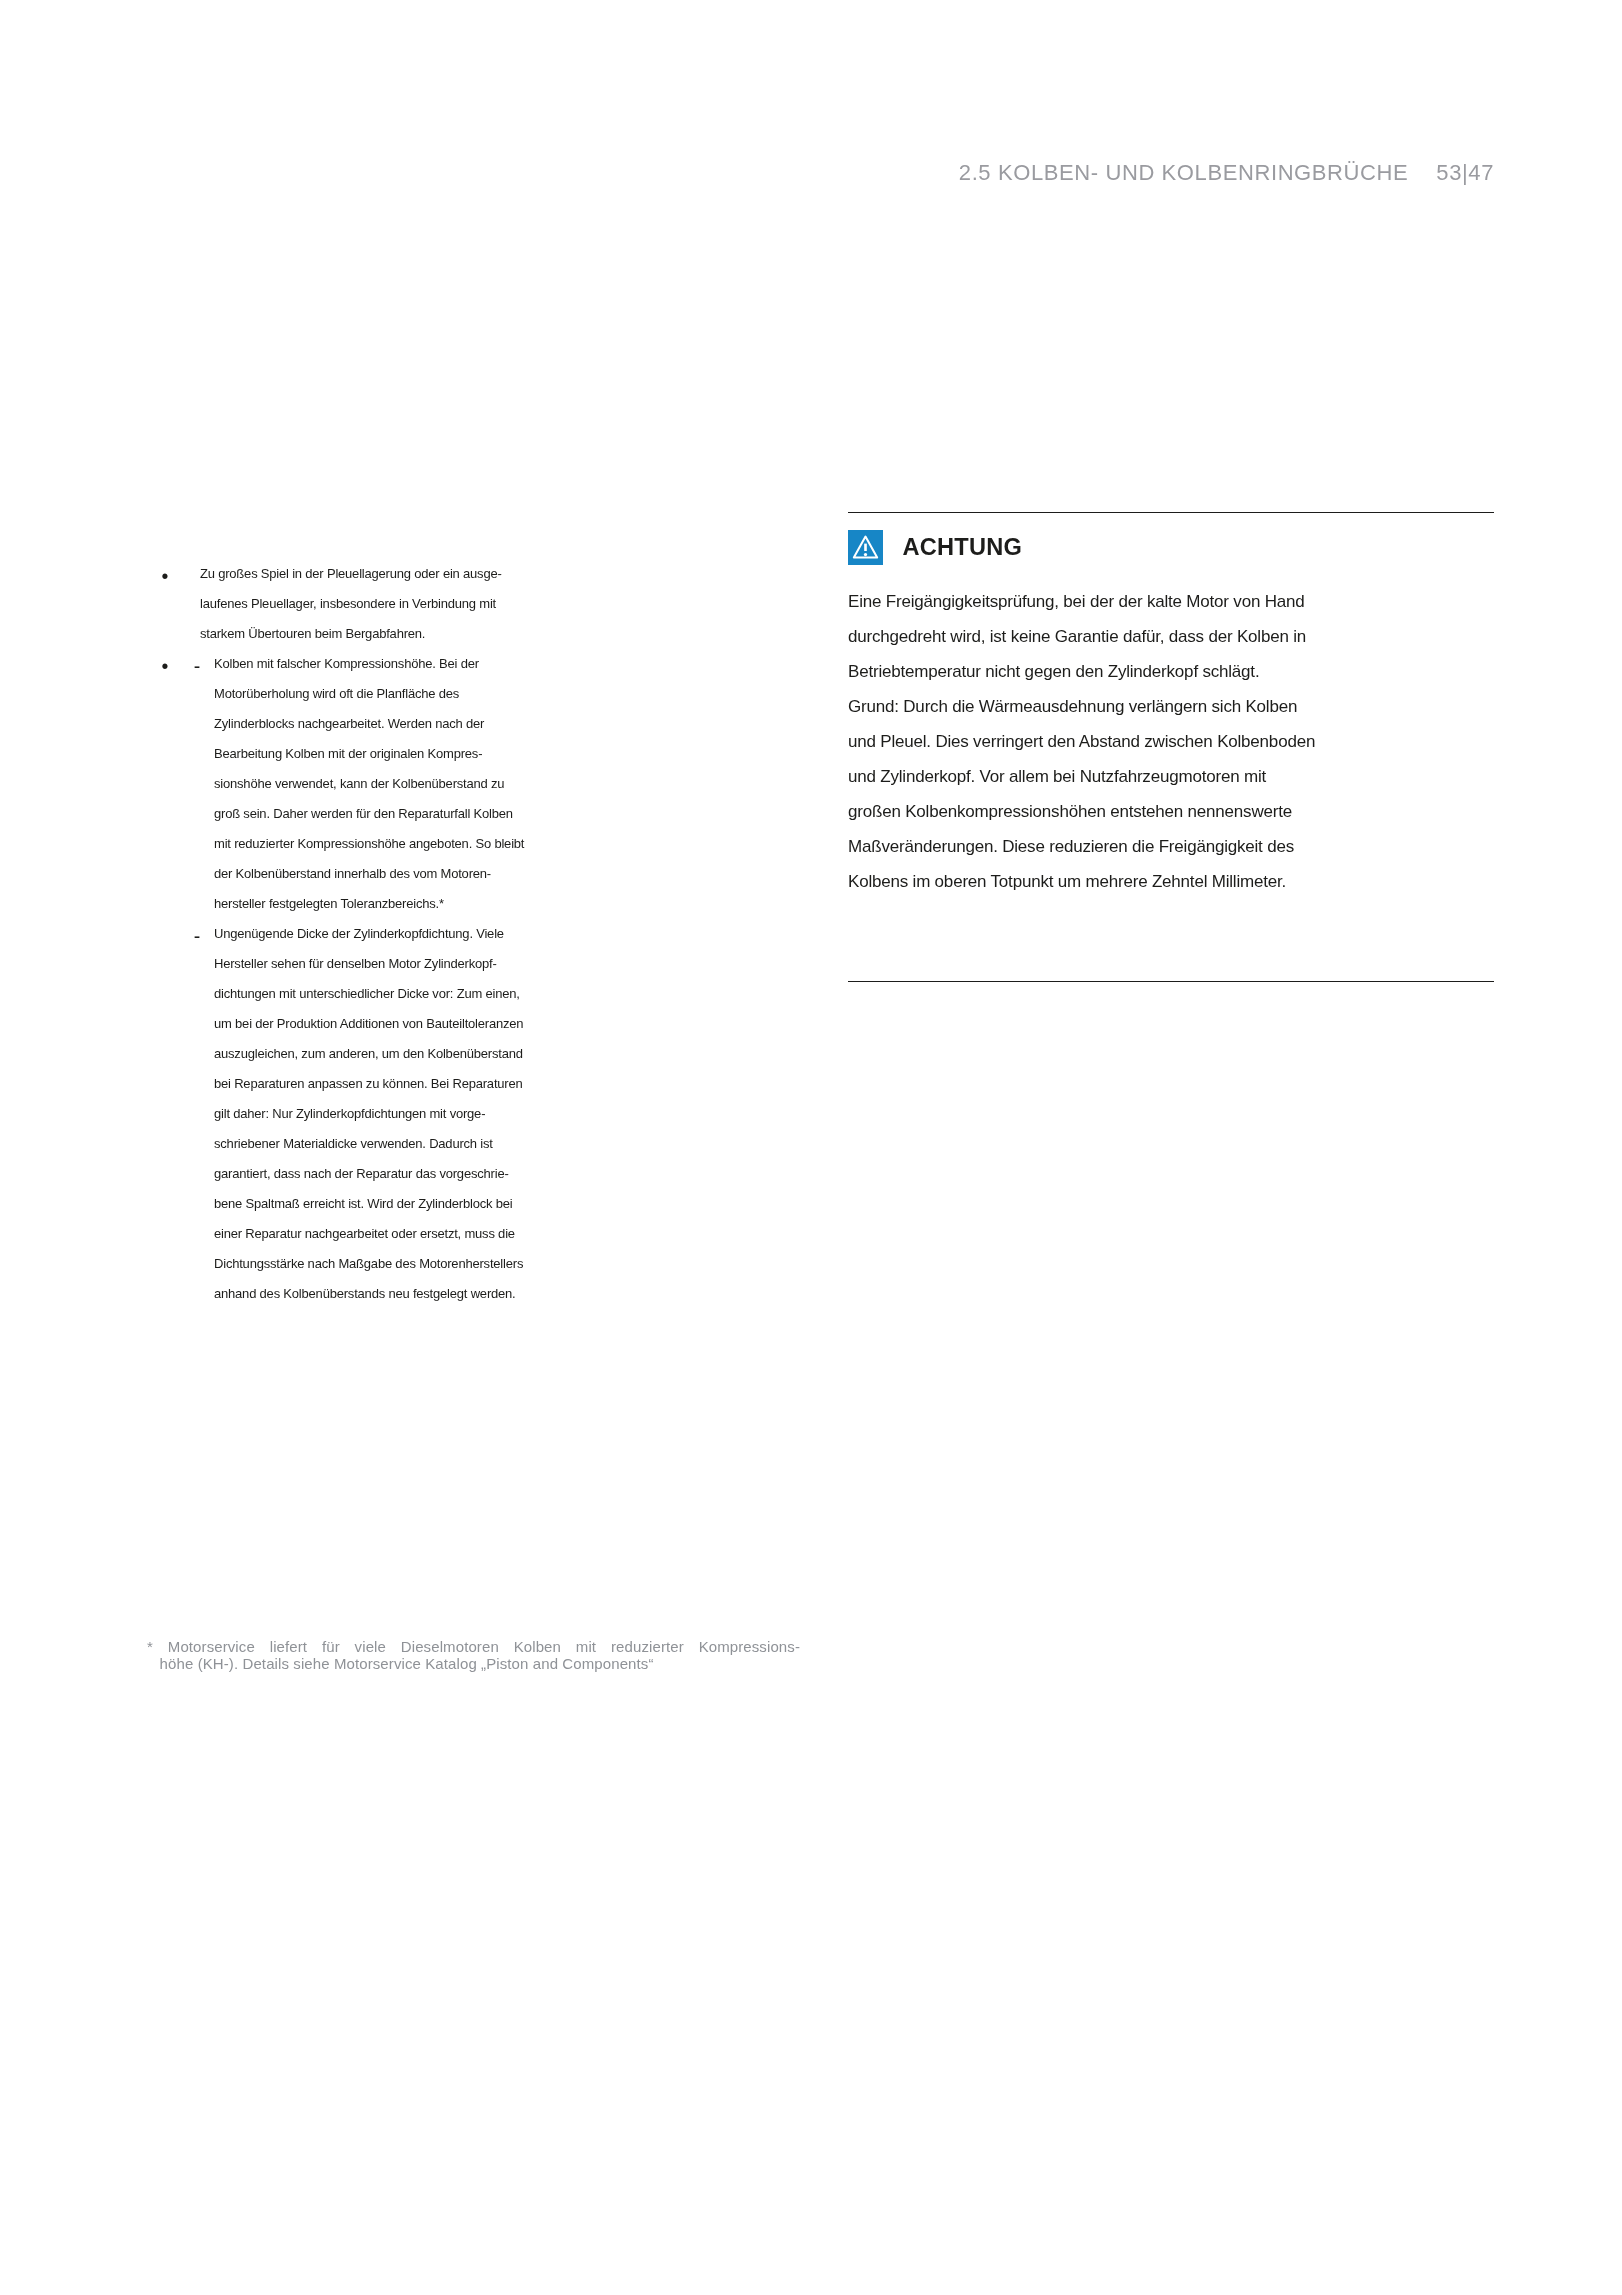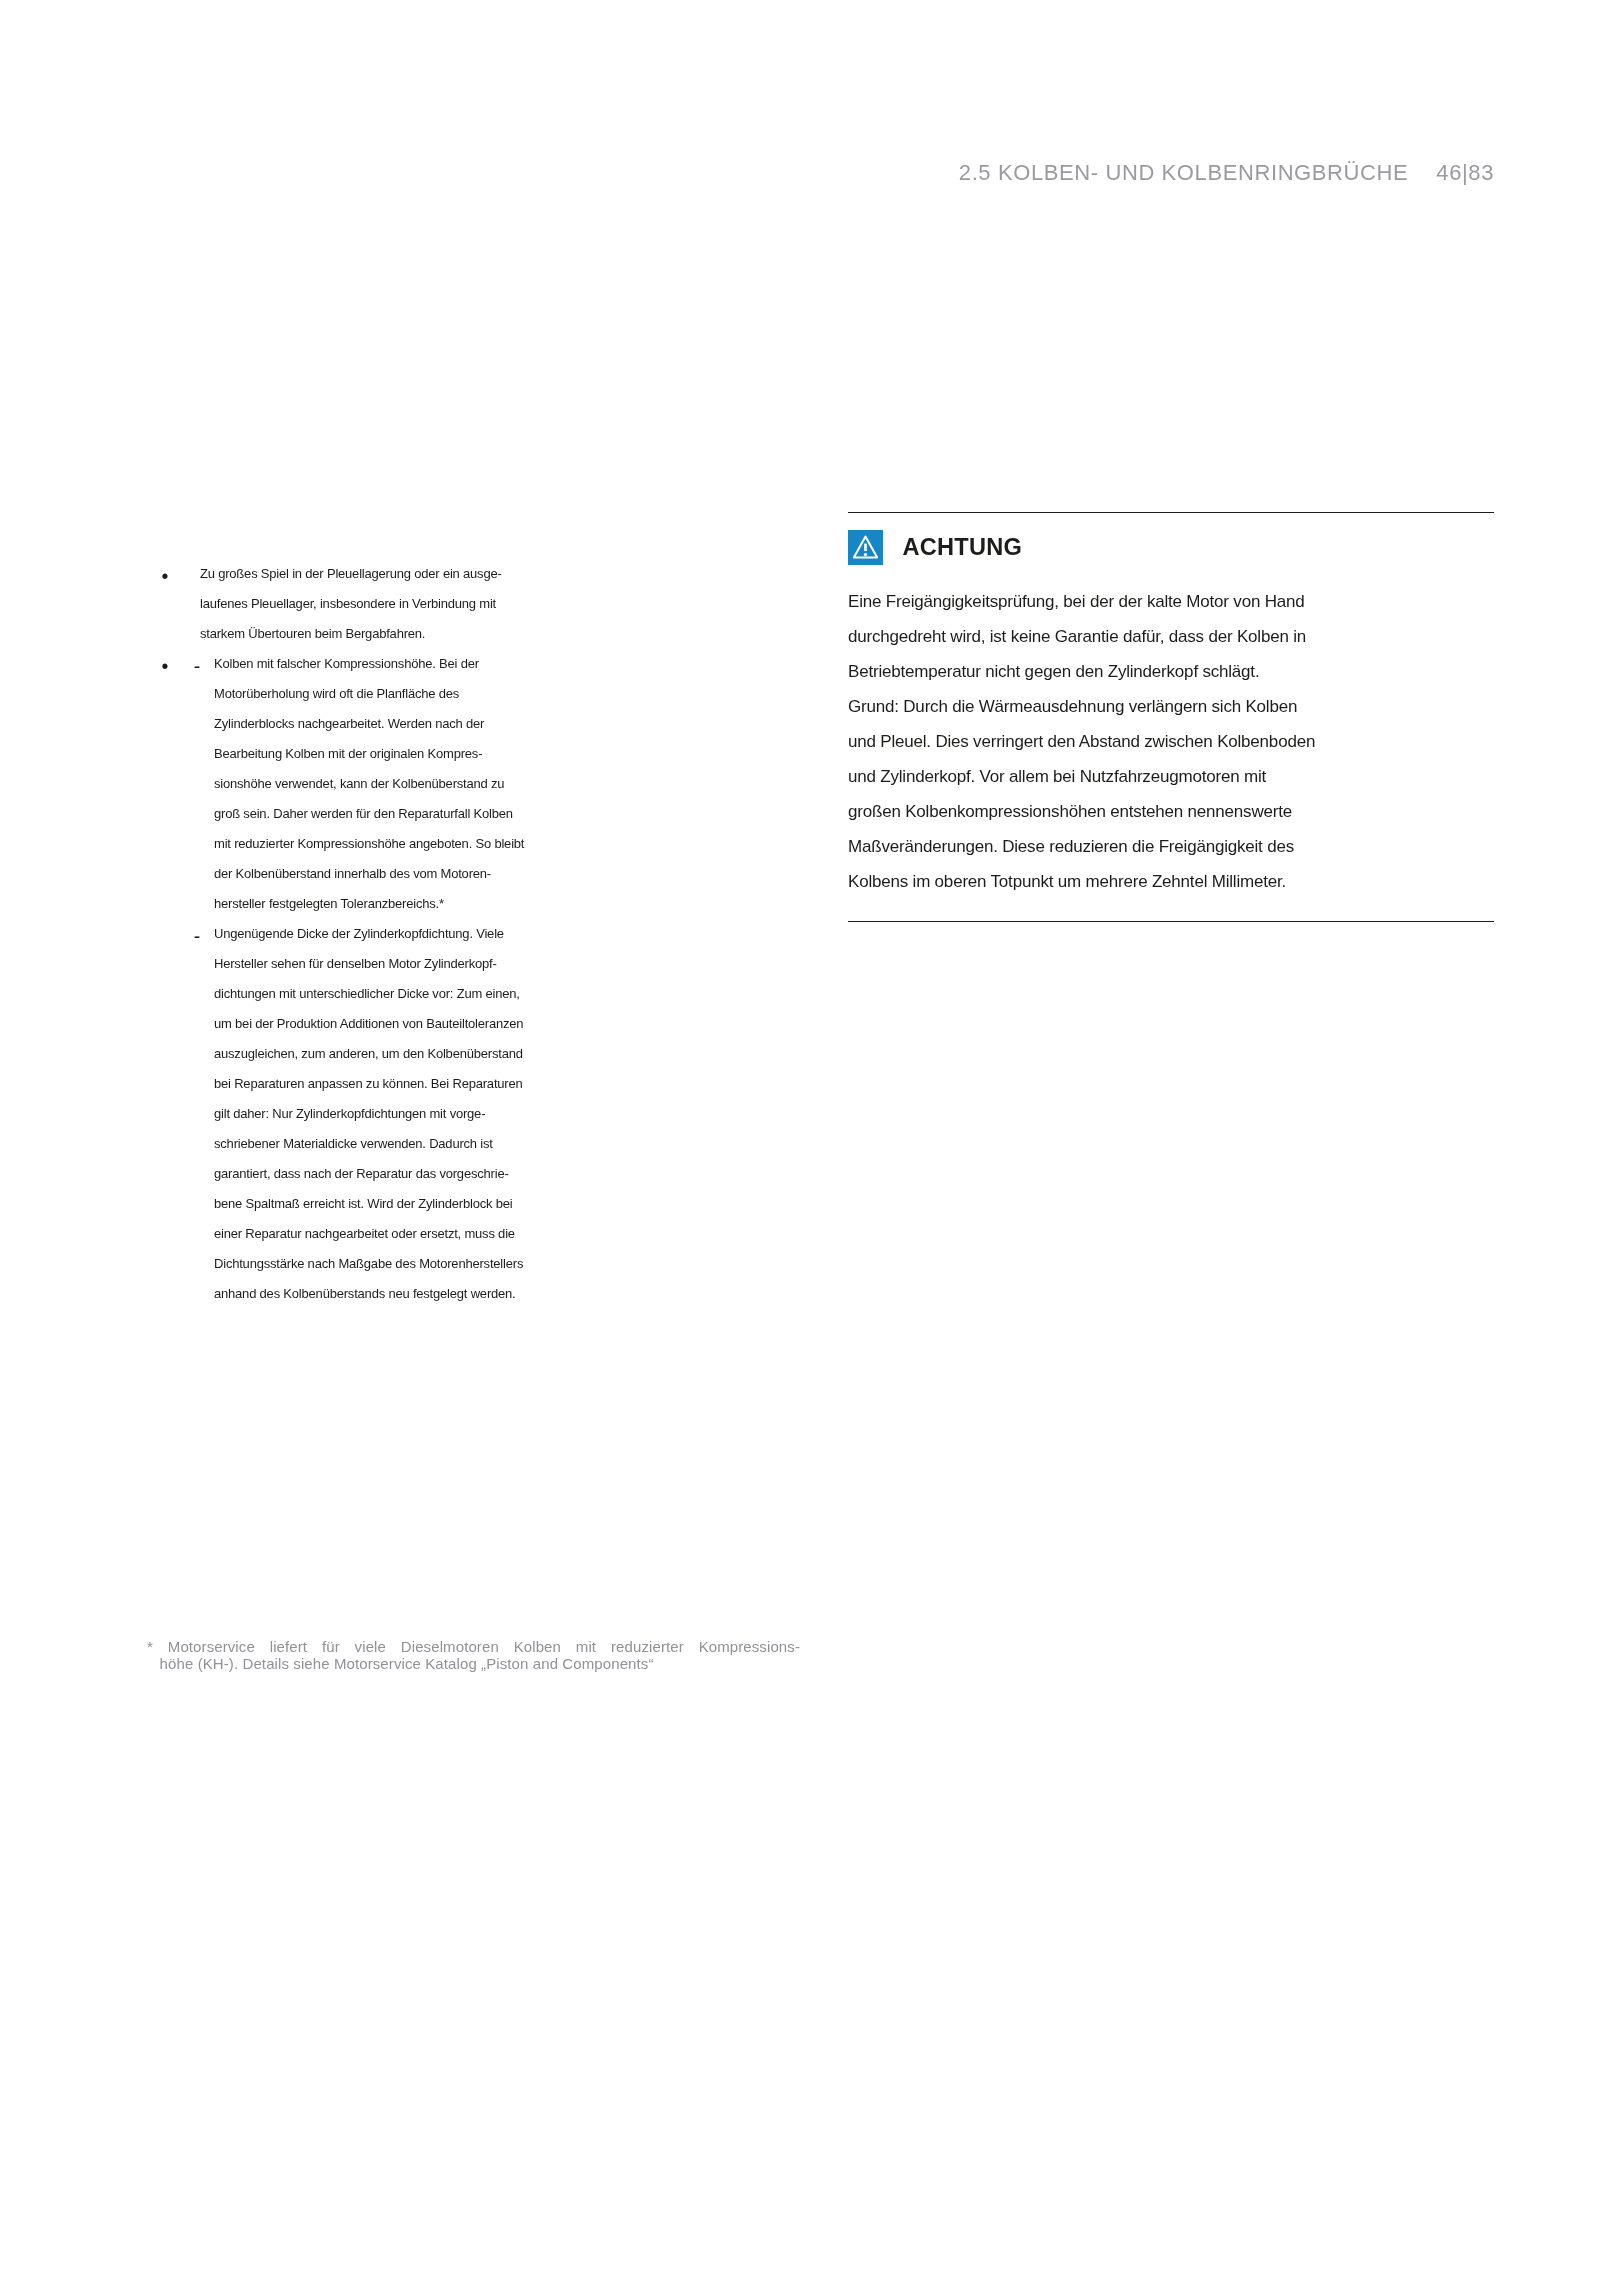--- a/index.html
+++ b/index.html
@@ -71,21 +71,21 @@
     font-size: 19.6px;
     line-height: 35px;
   }
 
   
   .attention-box {
     position: absolute;
     left: 830px;
     top: 512px;
     width: 646px;
-    height: 410px;
+    height: 470px;
     border-top: 1.6px solid #1d1d1b;
     border-bottom: 1.6px solid #1d1d1b;
     box-sizing: border-box;
   }
   .attn-header {
     display: flex;
     align-items: center;
     gap: 19.6px;
     margin-top: 17.3px;
     height: 35px;
@@ -128,21 +128,21 @@
     padding-left: 12.6px;
   }
 </style>
 </head>
 <body>
 
 <div class="page">
 
   <div class="running-header">
     <span>2.5 KOLBEN- UND KOLBENRINGBRÜCHE</span>
-    <span>46|83</span>
+    <span>53|47</span>
   </div>
 
   <div class="left-col">
 
     <div class="bullet-list">
 
       <div class="bullet-item">
         <span class="bullet-marker">•</span>
         <div class="body-text">Zu großes Spiel in der Pleuellagerung oder ein ausge-
 laufenes Pleuellager, insbesondere in Verbindung mit

